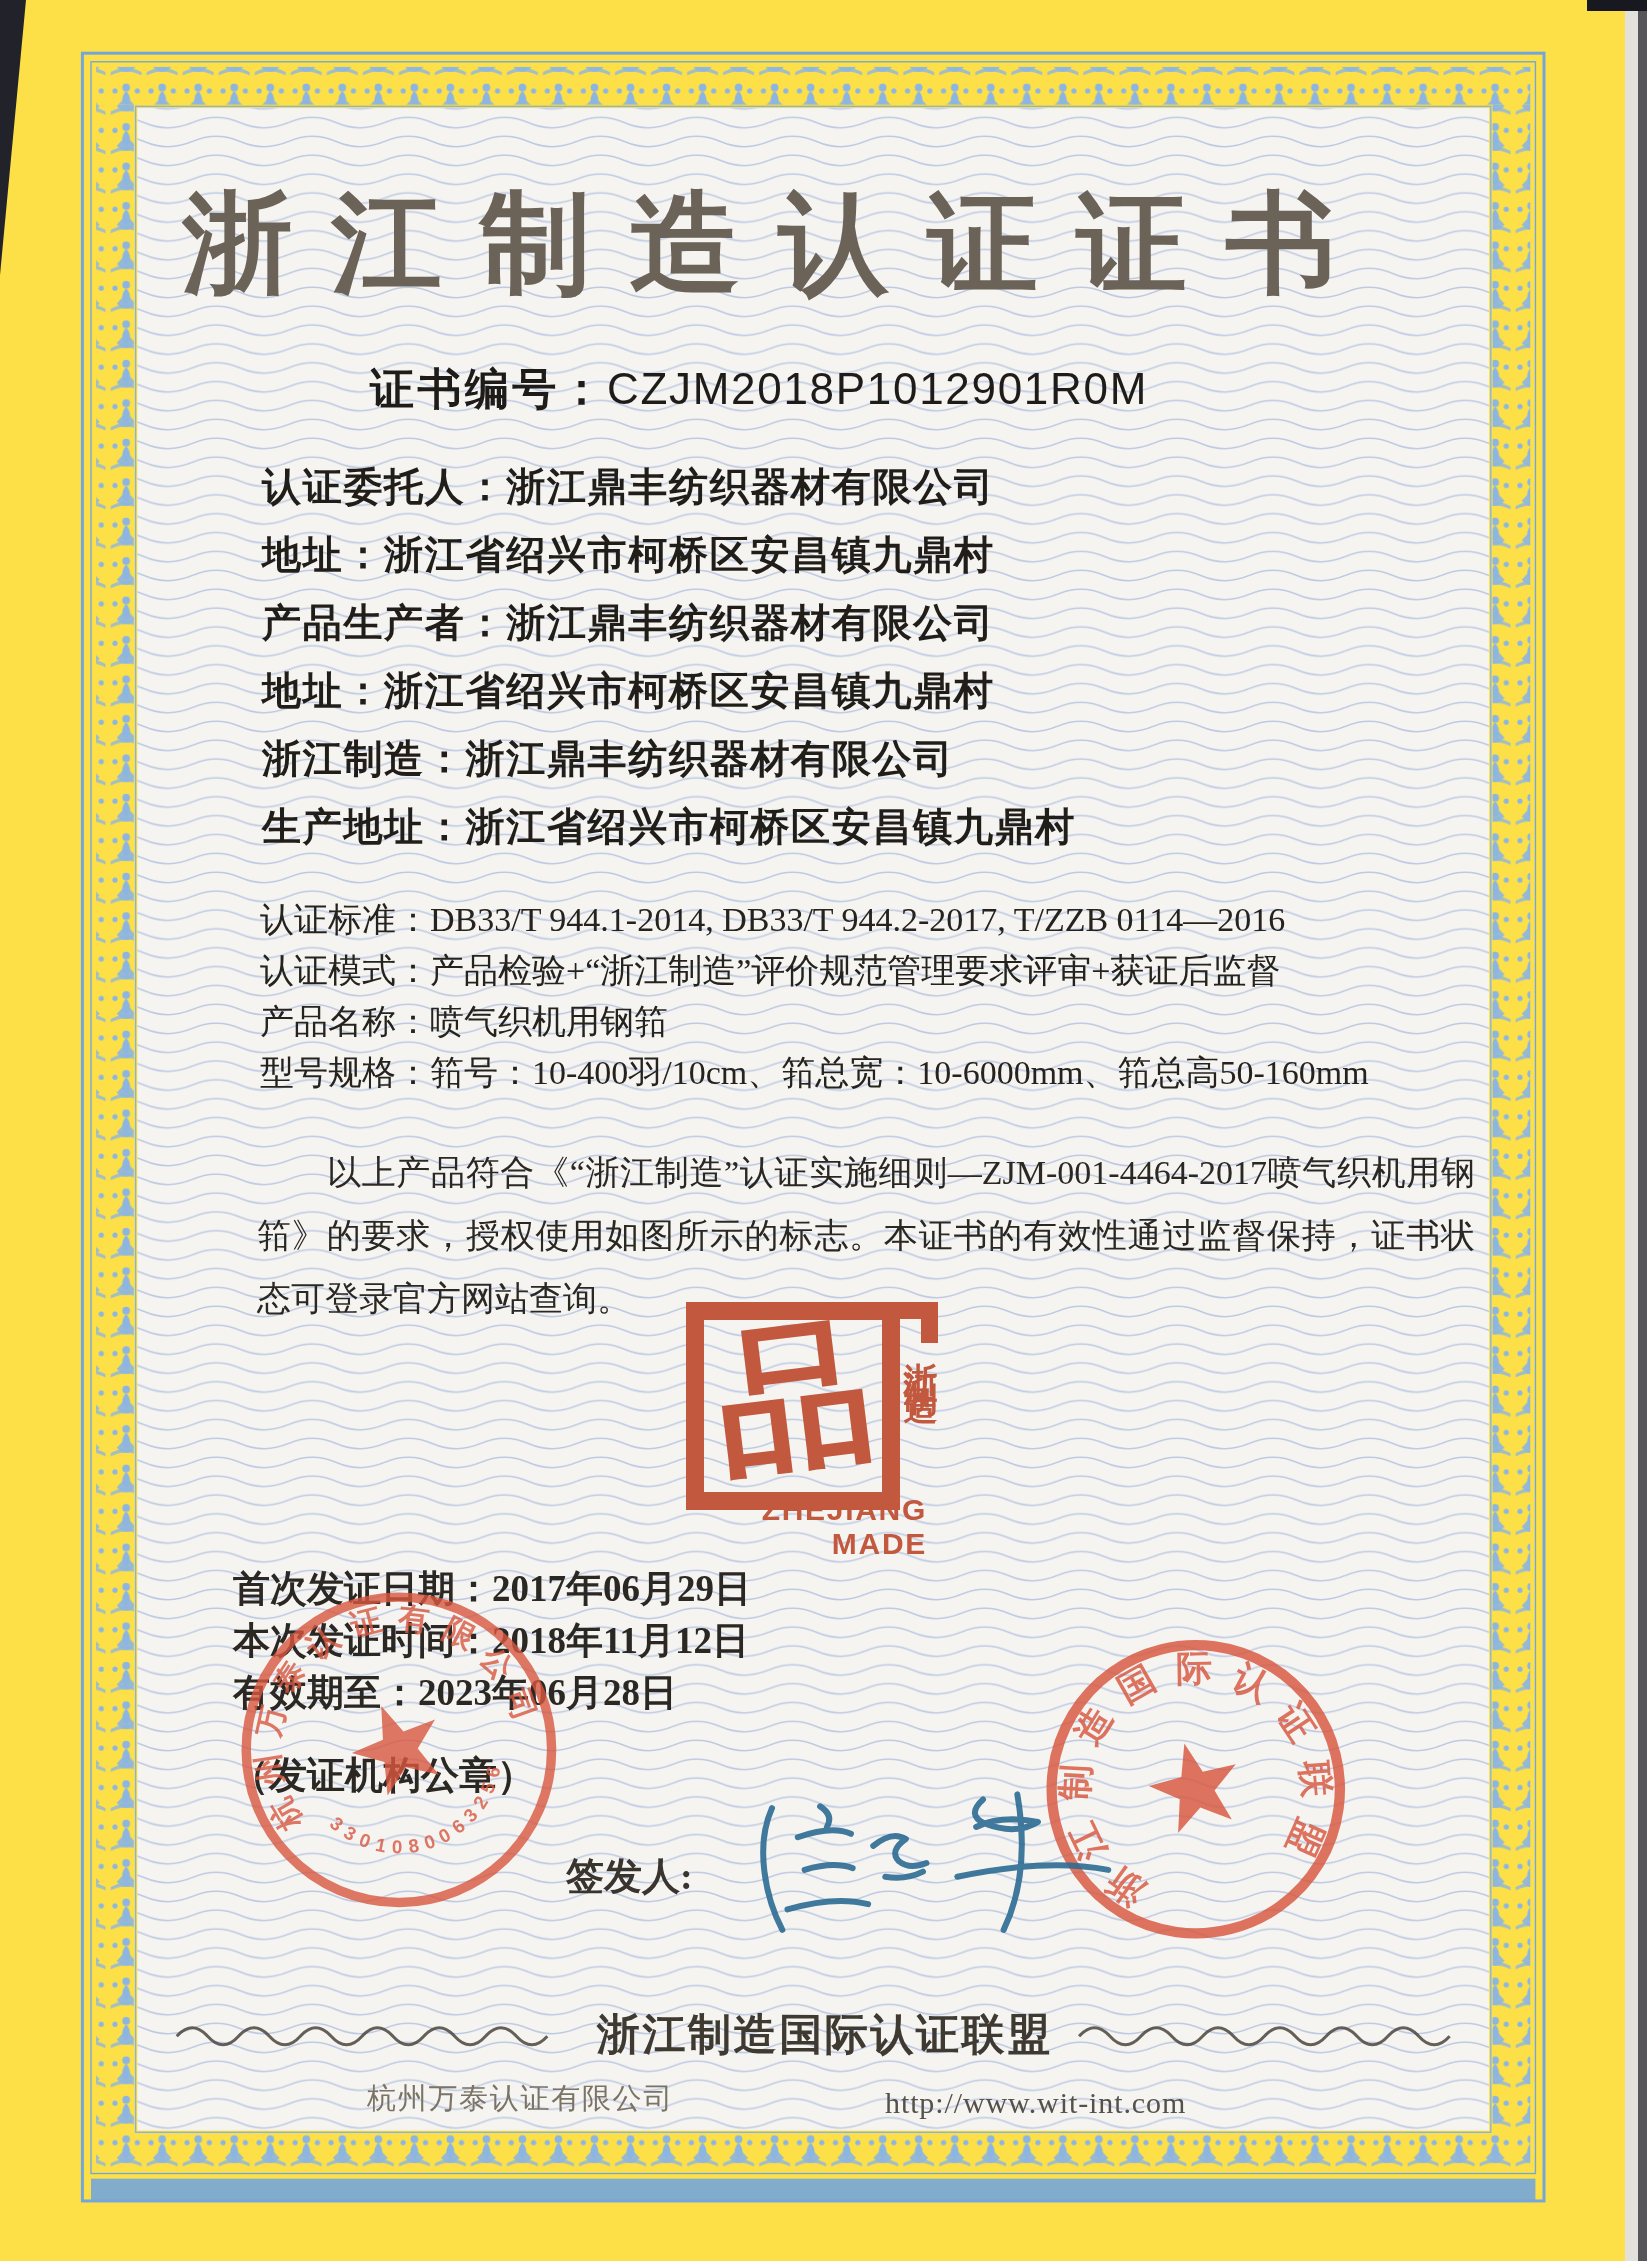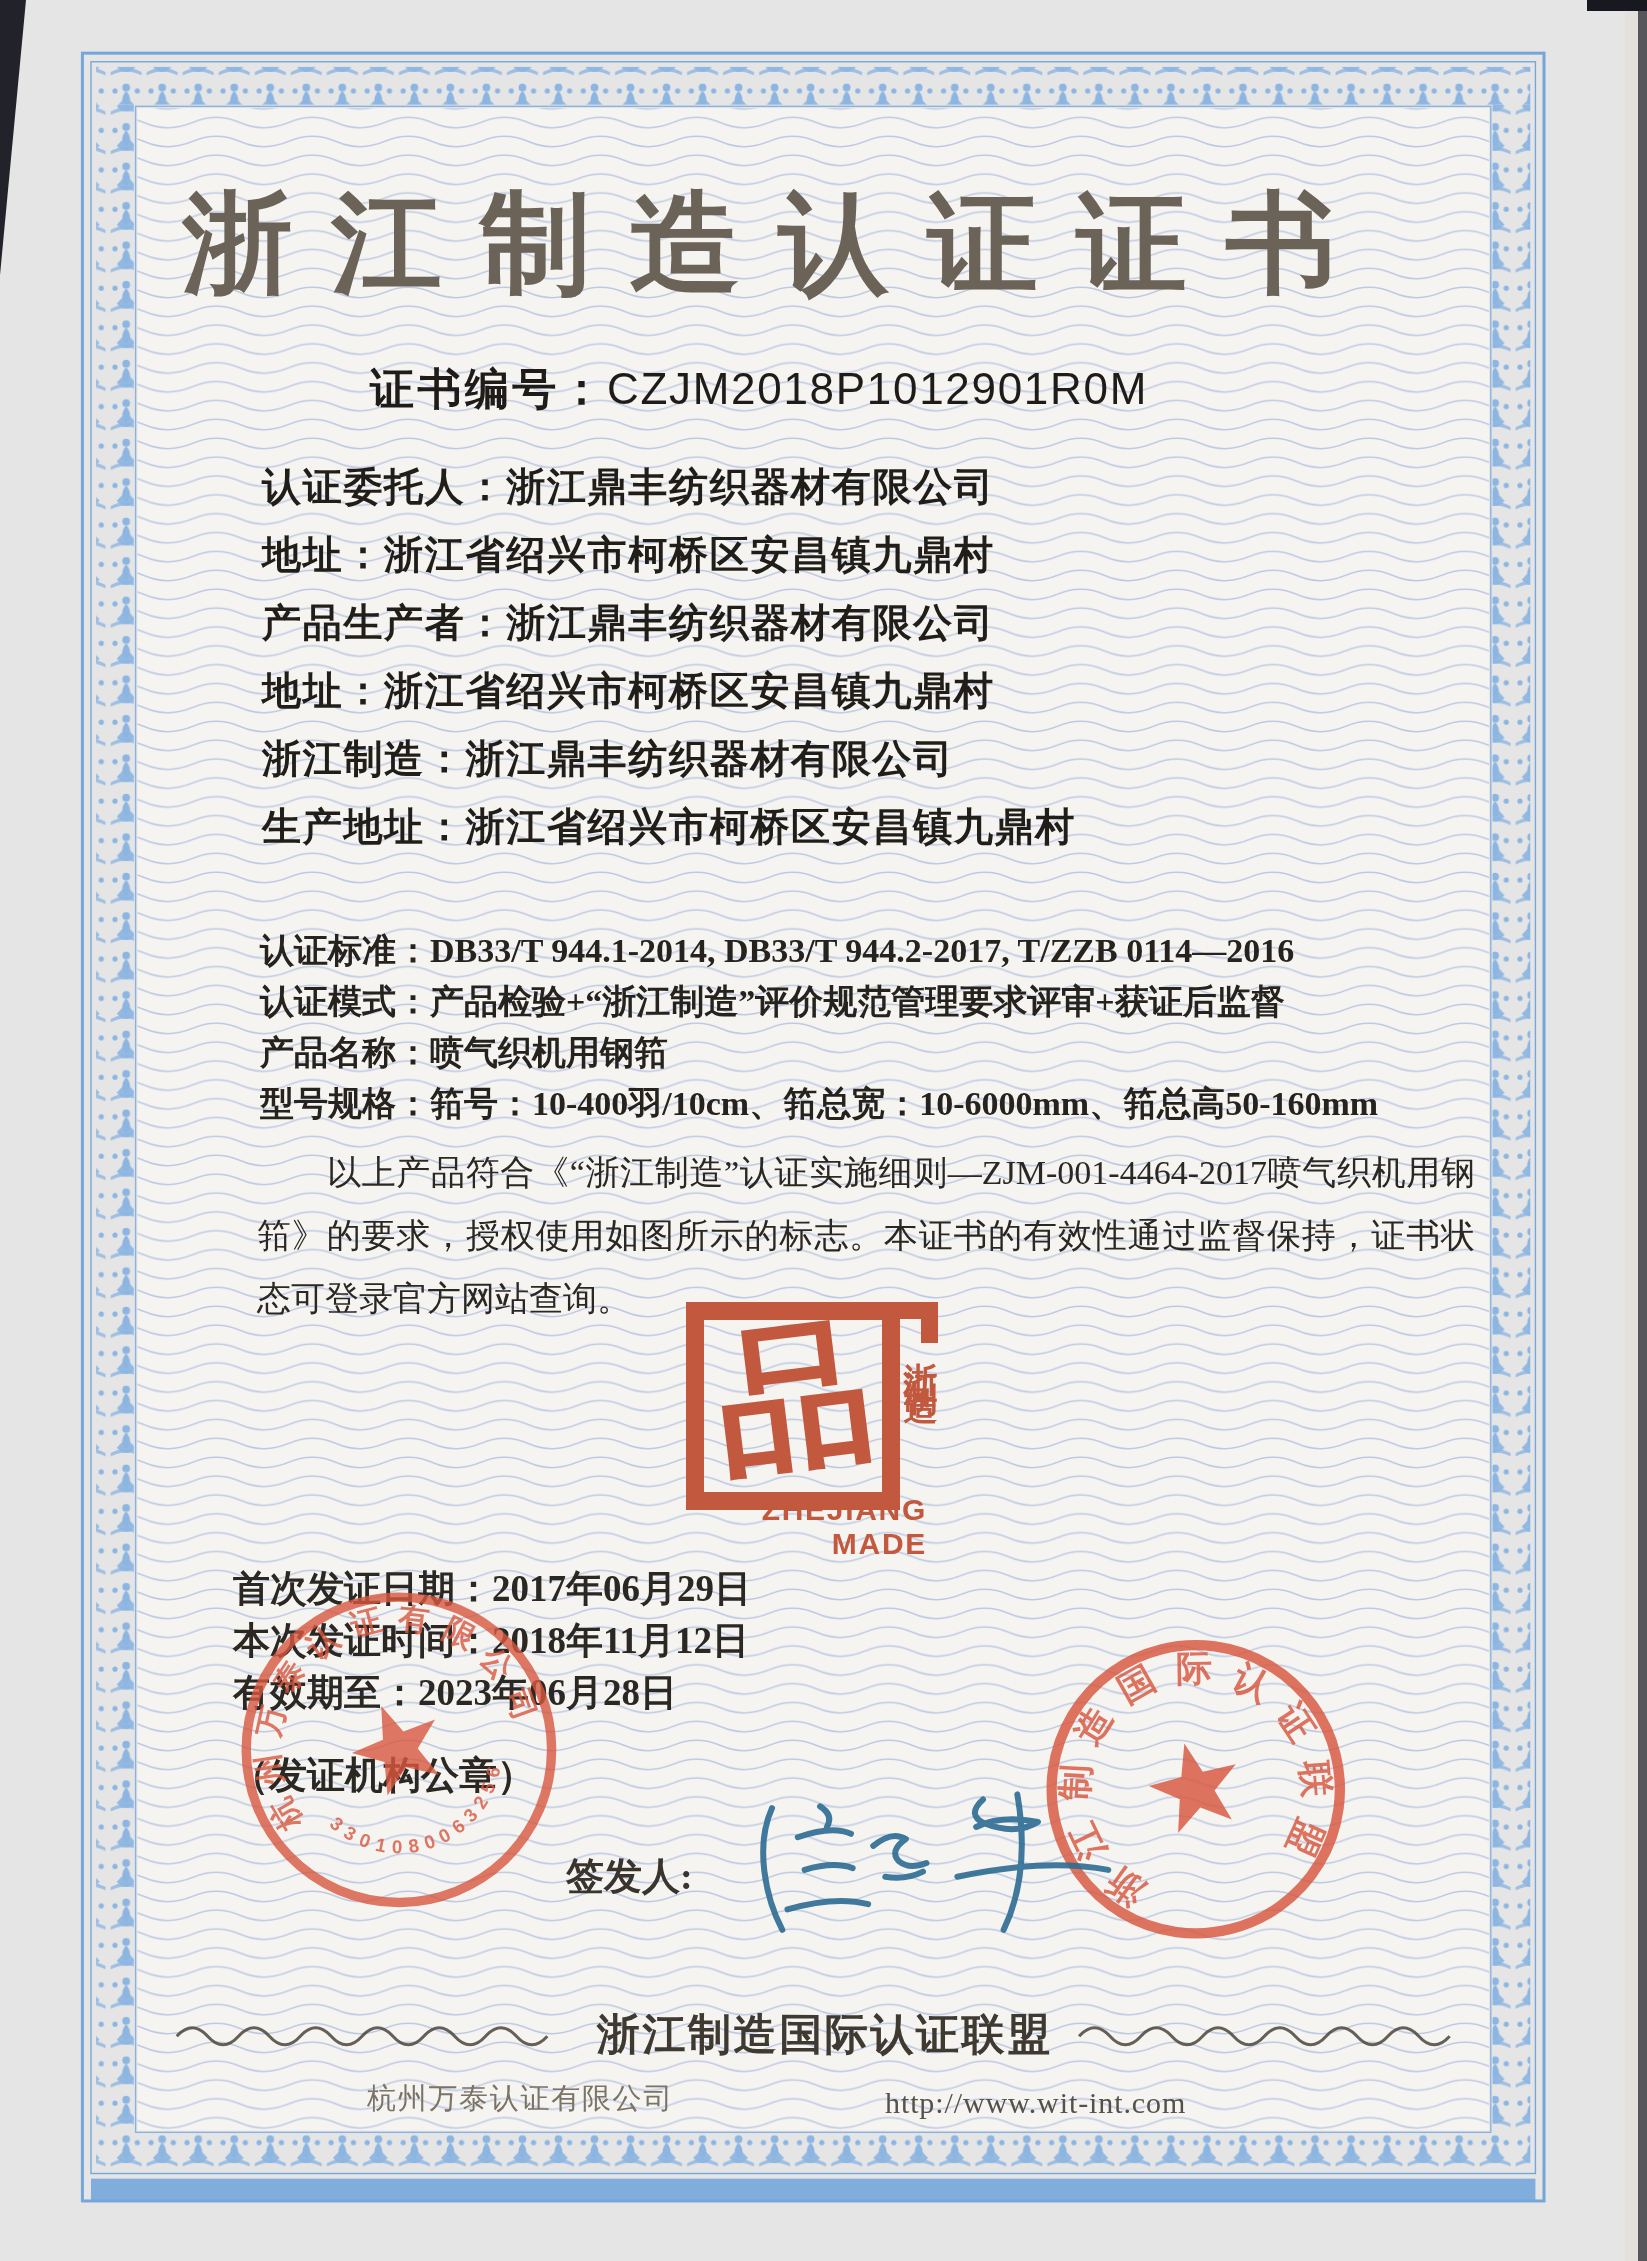--- a/index.html
+++ b/index.html
@@ -1,16 +1,16 @@
 <!DOCTYPE html>
 <html style="font-size:13.7px"><head>
 <meta charset="utf-8">
 <style>
   html,body{margin:0;padding:0;background:#a8a6a2;}
-  .page{position:relative;width:1647px;height:2261px;background:#e5e5e5;overflow:hidden;
+  .page{position:relative;width:1647px;height:2261px;background:#fde047;overflow:hidden;
         font-family:"Liberation Serif","DejaVu Serif",serif;color:#2c2824;}
   .abs{position:absolute;}
   svg.layer{position:absolute;left:0;top:0;pointer-events:none;}
   
   .art-tl{left:0;top:0;width:26px;height:275px;background:#22232a;clip-path:polygon(0 0,100% 0,0 100%);}
   .art-tr{right:0;top:0;width:60px;height:11px;background:#181920;}
   .art-rstrip{right:0;top:0;width:22px;height:2261px;background:#e4e1dc;}
   .art-rdark{right:0;top:0;width:9.4px;height:2261px;background:#55555a;}
   
   .title{top:170px;left:0;width:1518px;text-align:center;font-size:110px;font-weight:700;
@@ -18,21 +18,21 @@
   .title span{display:inline-block;margin-right:-39px;}
   
   .certline{top:360px;left:0;width:1518px;text-align:center;font-size:44px;color:#1e1b18;}
   .certline .lab{font-family:"Liberation Sans","DejaVu Sans",sans-serif;font-weight:700;letter-spacing:3.4px;}
   .certline .val{font-family:"Liberation Sans","DejaVu Sans",sans-serif;font-weight:400;letter-spacing:1.7px;text-align:center;}
   
   .info{left:262px;top:453px;font-family:"Liberation Sans","DejaVu Sans",sans-serif;
         font-weight:700;font-size:39px;color:#211d18;letter-spacing:1.7px;}
   .info div{height:68px;line-height:68px;}
   
-  .spec{left:260px;top:894px;font-size:34px;font-weight:700;color:#26221d;margin-top:31px;}
+  .spec{left:260px;top:894px;font-size:34px;font-weight:400;color:#26221d;}
   .spec div{height:51px;line-height:51px;}
   
   .para{left:257px;top:1141px;width:1218px;font-size:34px;line-height:63px;
         text-align:justify;text-indent:70px;color:#2b2722;}
   
   .logo-frame{left:686px;top:1302px;width:178px;height:172px;border:18px solid #c2593f;}
   .logo-stub-h{left:890px;top:1302px;width:48px;height:17px;background:#c2593f;}
   .logo-stub-v{left:921px;top:1302px;width:17px;height:41px;background:#c2593f;}
   .logo-mark{left:691px;top:1292px;width:206px;height:214px;font-size:156px;line-height:214px;
              text-align:center;color:#c2593f;font-weight:700;transform:rotate(-7deg);}

